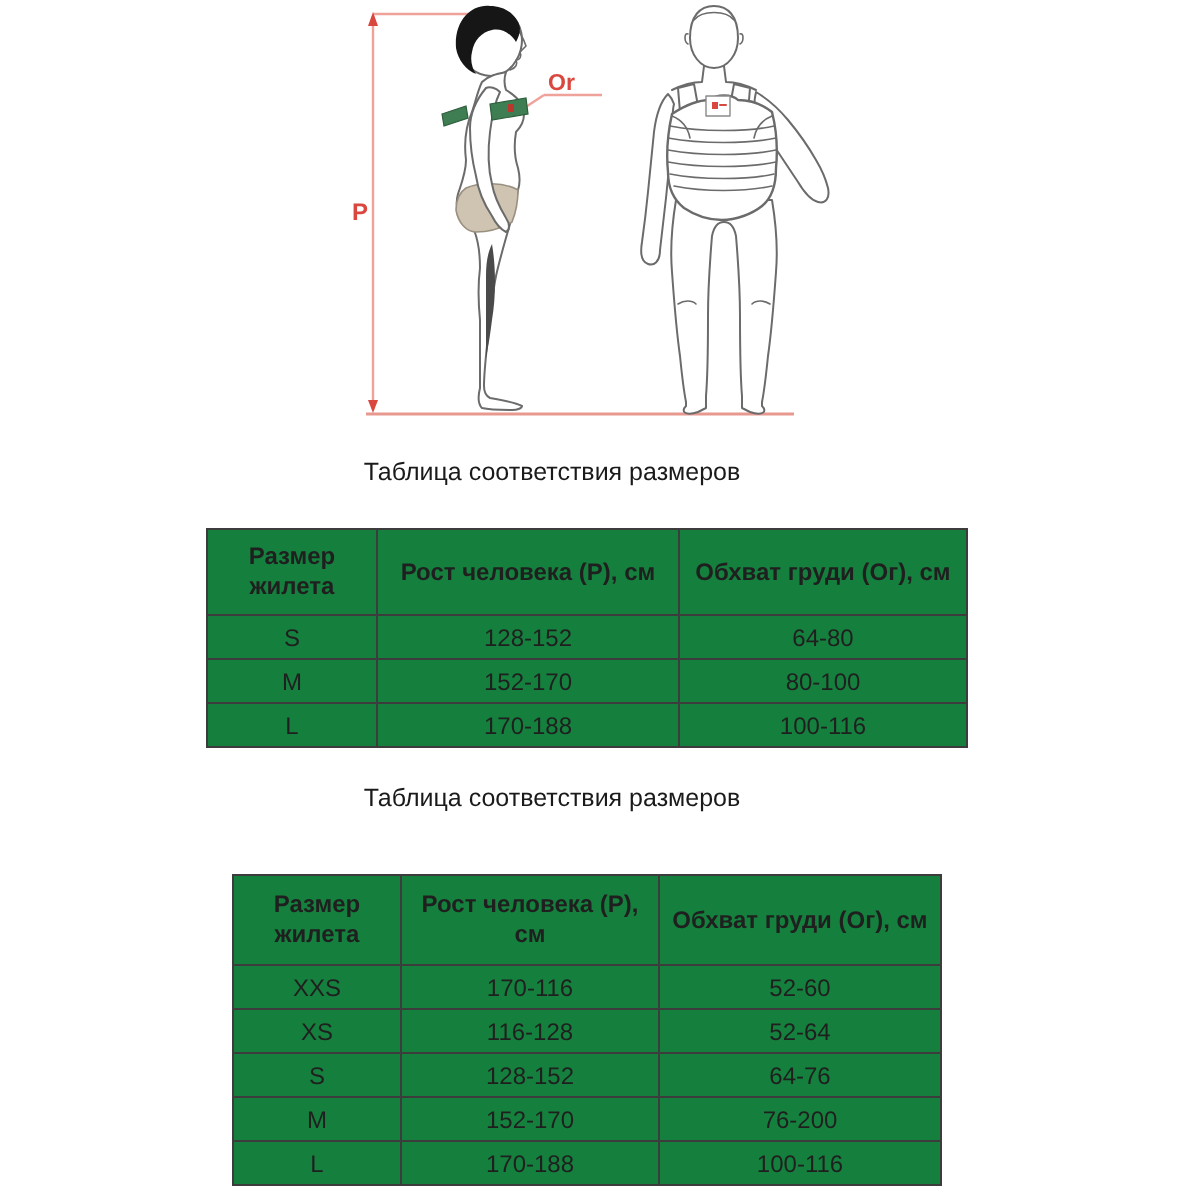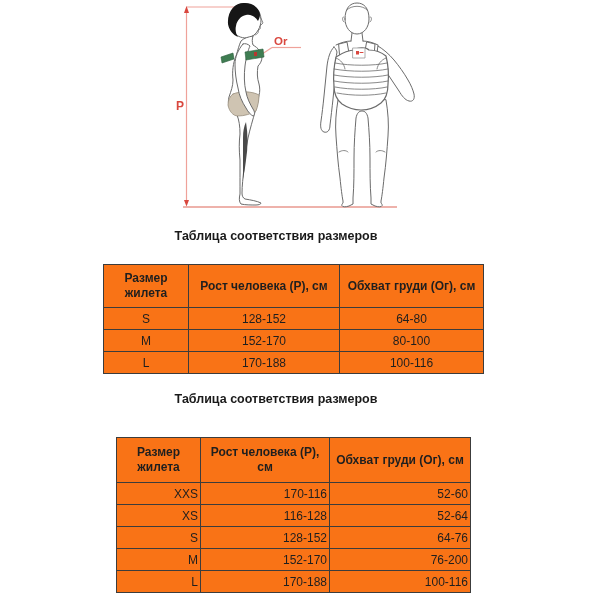--- a/index.html
+++ b/index.html
@@ -3,43 +3,43 @@
 <meta charset="utf-8">
 <style>
   html, body { margin:0; padding:0; background:#ffffff; }
   body { width:600px; height:600px; font-family:"Liberation Sans", sans-serif; }
   .stage { position:relative; width:600px; height:600px; background:#ffffff; overflow:hidden; }
 
   svg.figure { position:absolute; top:0; left:0; }
 
   .tbl-title {
     position:absolute; left:0; width:552px; text-align:center;
-    font-weight:bold; font-size:12.5px; line-height:16px; color:#1a1a1a;
+    font-weight:normal; font-size:12.5px; line-height:16px; color:#1a1a1a;
   }
   .tbl-title.t1 { top:228px; }
   .tbl-title.t2 { top:391px; }
 
   table.size-table {
     position:absolute; border-collapse:collapse; table-layout:fixed;
-    background:#f97316;
+    background:#15803d;
   }
   table.size-table th, table.size-table td {
     border:1px solid #3c3c3c; text-align:center; vertical-align:middle;
     padding:0 2px; color:#1f1f1f; overflow:hidden;
   }
   table.size-table th { font-weight:bold; font-size:12px; line-height:15px; }
   table.size-table td { font-weight:normal; font-size:12px; }
 
   #table1 { left:103px; top:264px; width:380px; }
   #table1 th { height:42px; }
   #table1 td { height:21px; }
 
   #table2 { left:116px; top:437px; width:354px; }
   #table2 th { height:44px; }
-  #table2 td { height:21px;text-align:right; }
+  #table2 td { height:21px; }
 </style>
 </head>
 <body>
 
 <div class="stage">
 
   <svg class="figure" width="600" height="215" viewBox="0 0 600 215" xmlns="http://www.w3.org/2000/svg">
 
     <g stroke="#efa29a" stroke-width="1.2" fill="none">
       <line x1="186.5" y1="7" x2="236" y2="7"></line>

